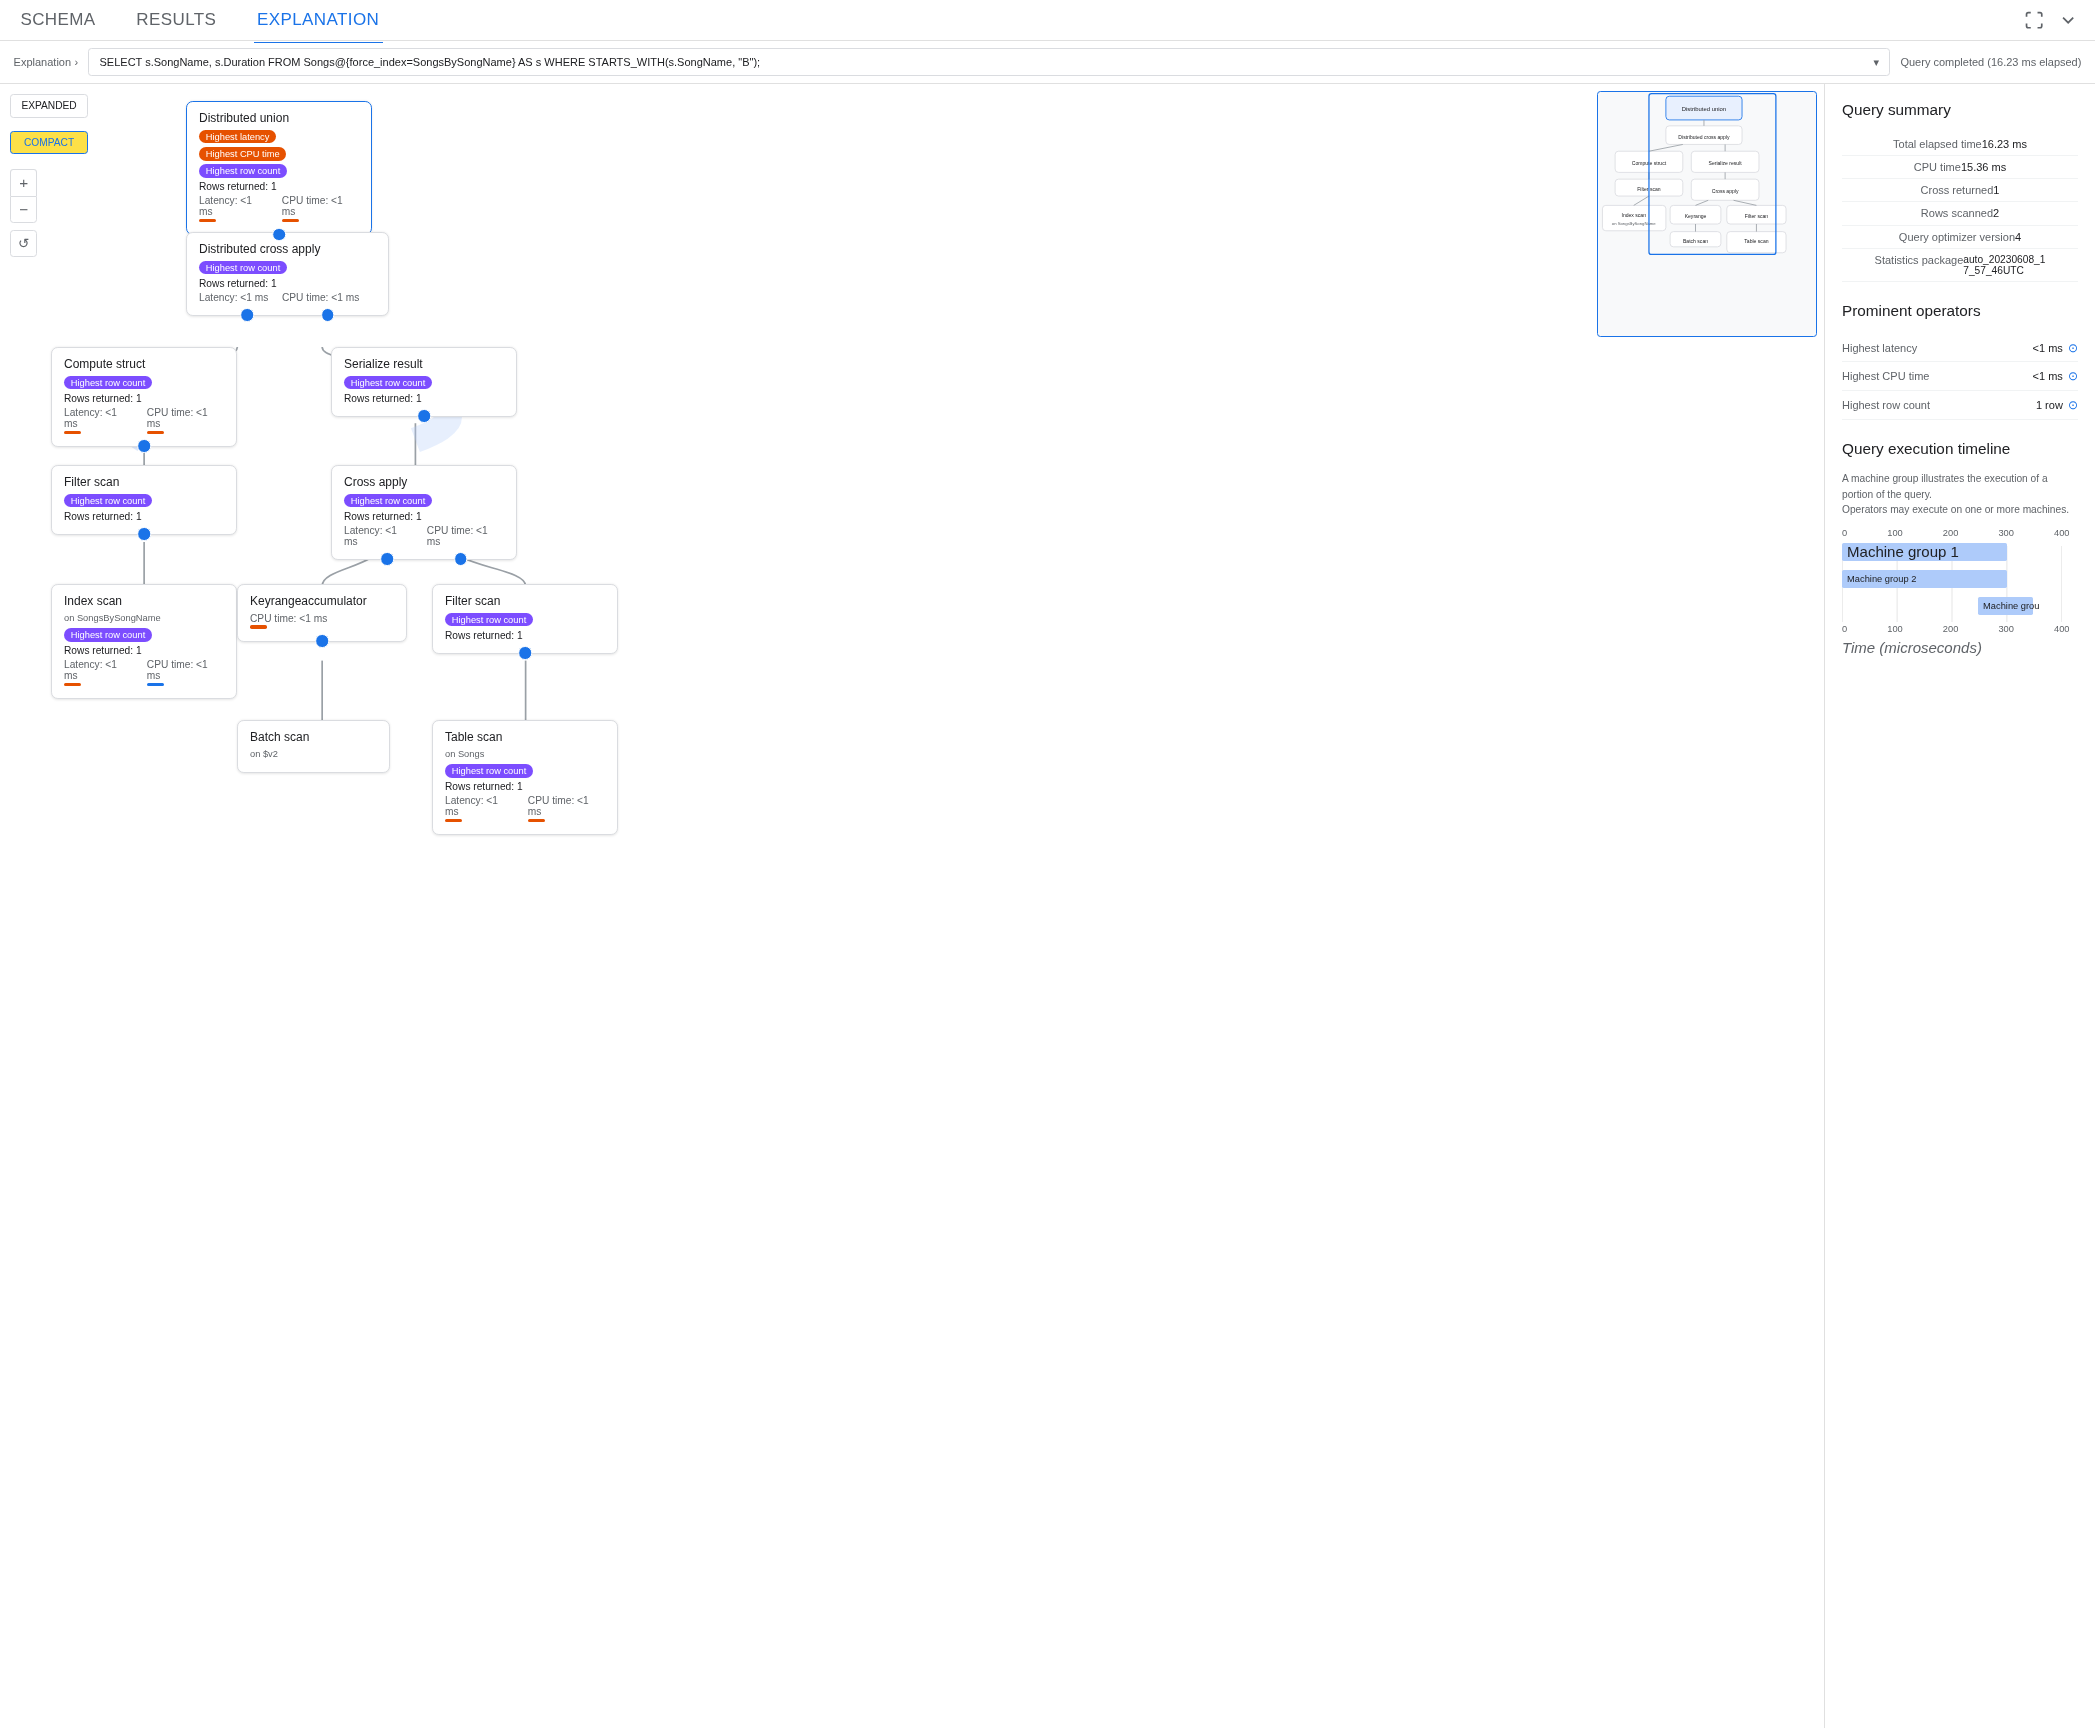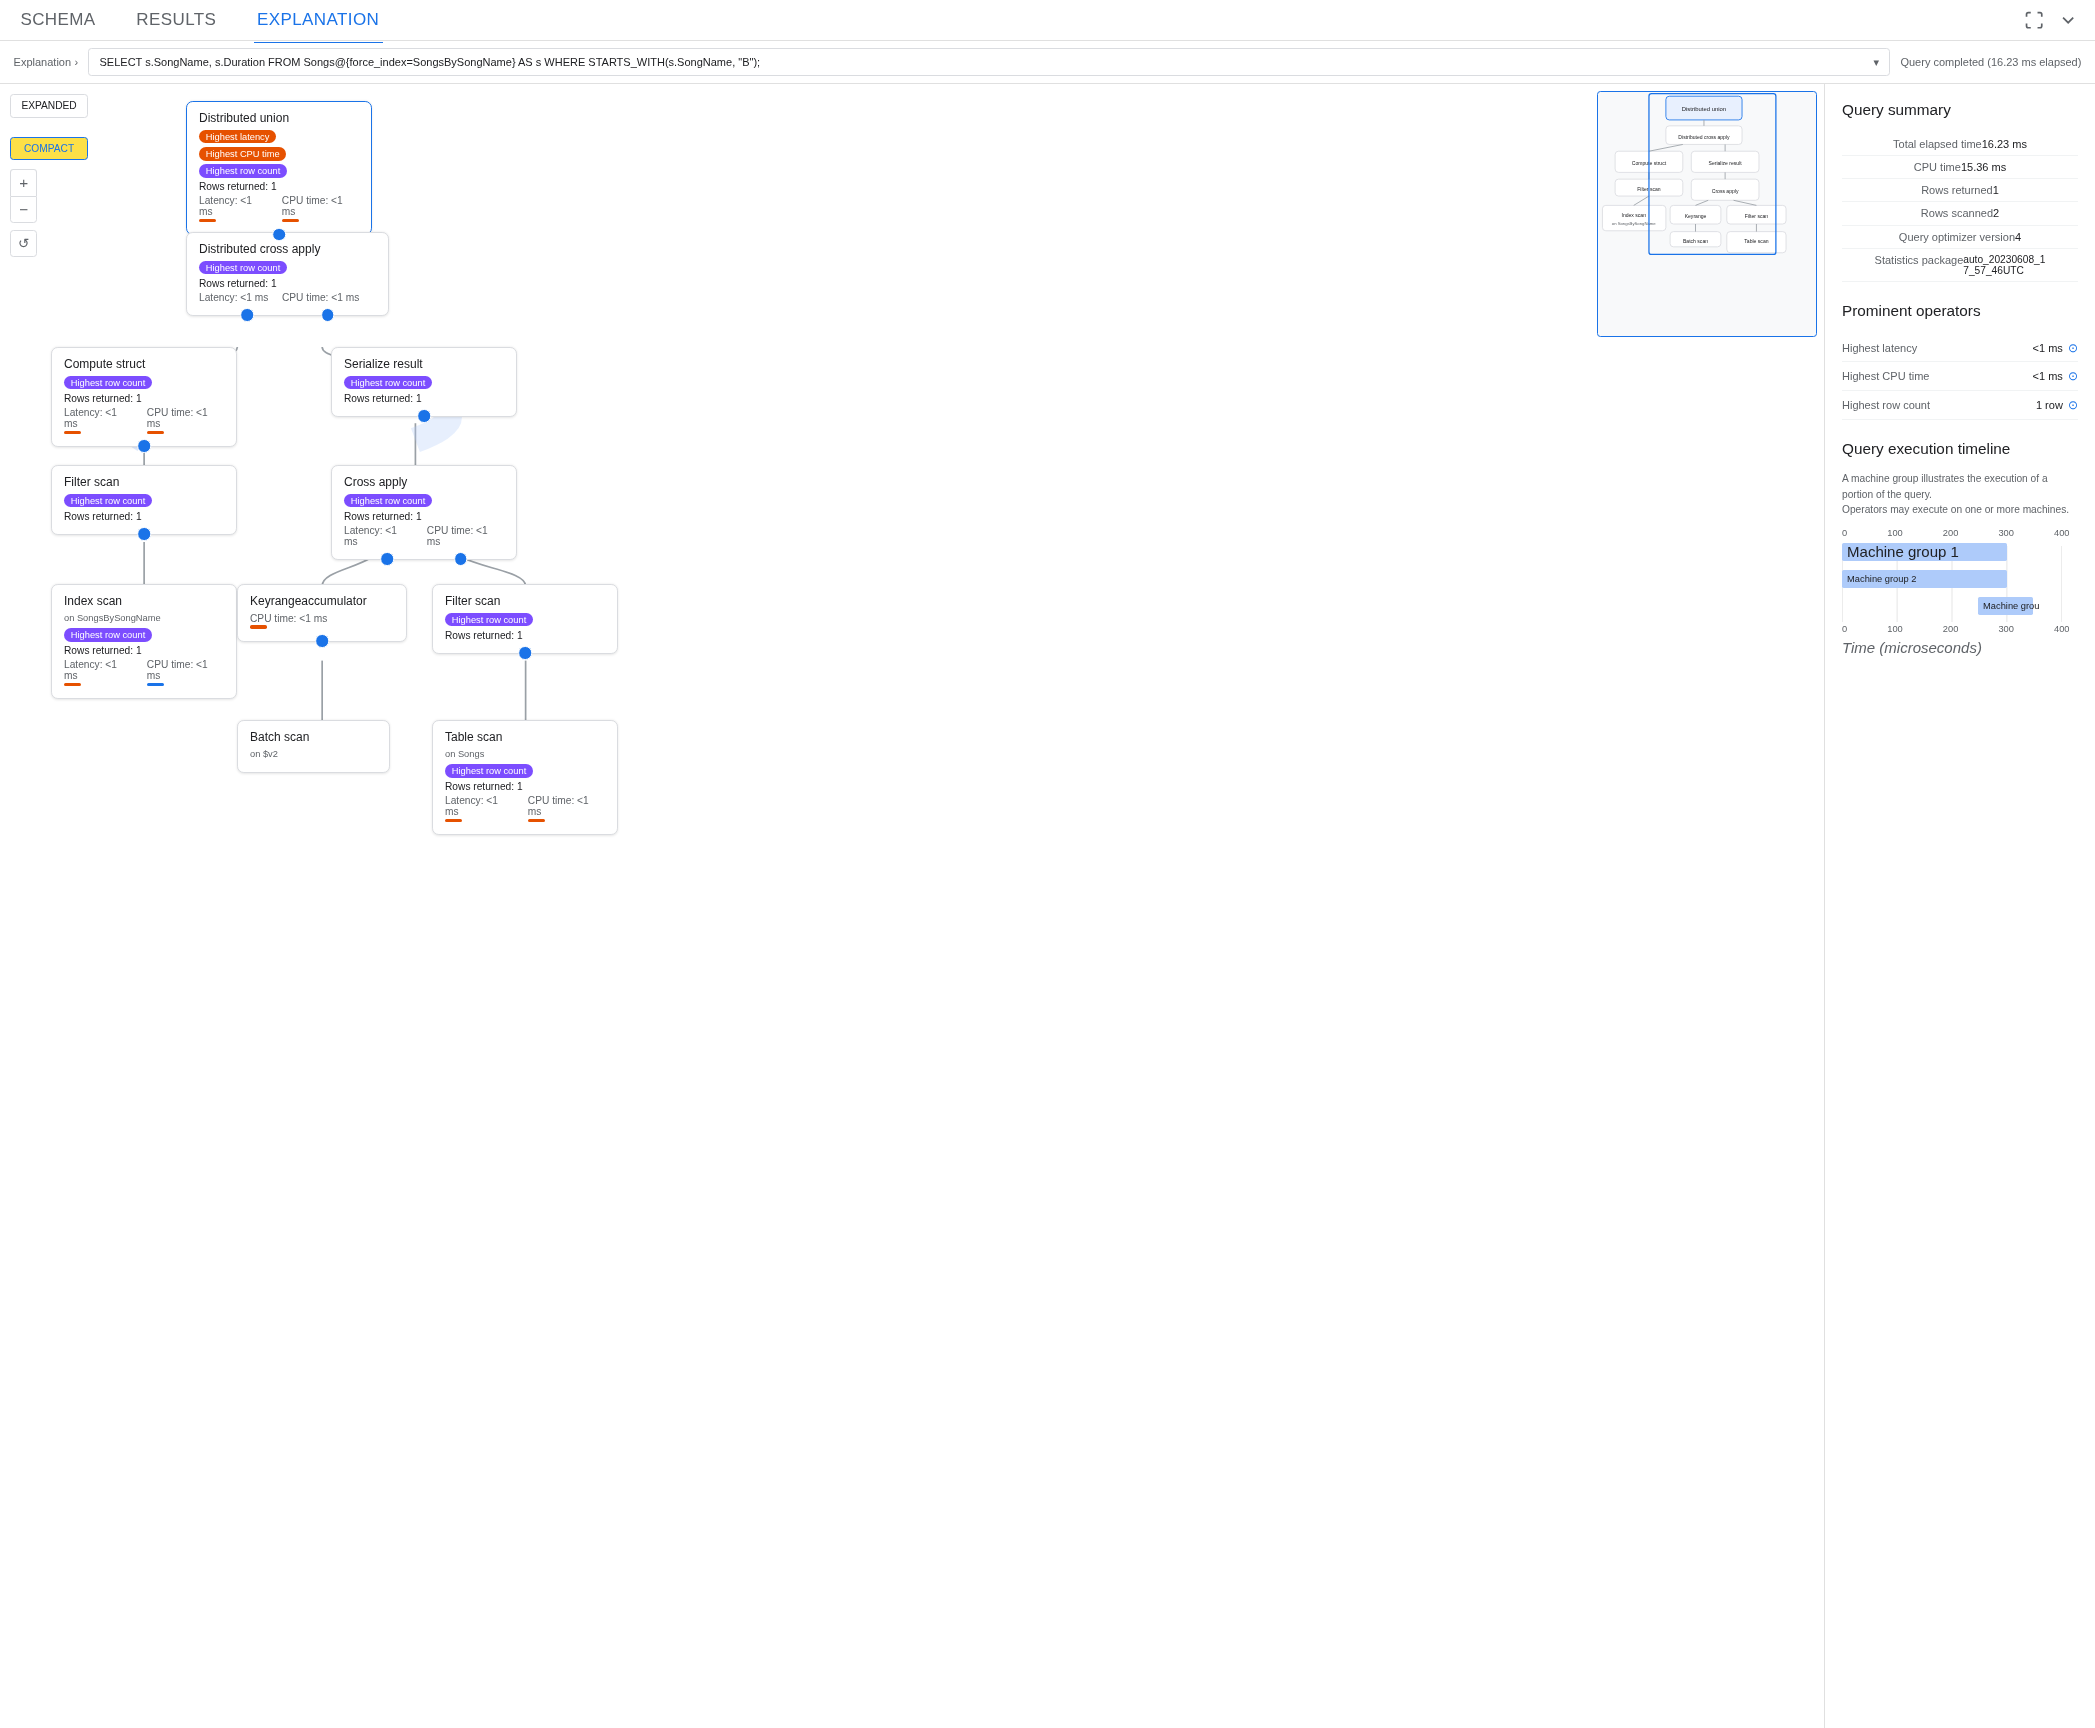--- a/index.html
+++ b/index.html
@@ -115,21 +115,21 @@
     <span style="font-size:11px;color:#202124;overflow:hidden;text-overflow:ellipsis;white-space:nowrap;max-width:1441px;">SELECT s.SongName, s.Duration FROM Songs@{force_index=SongsBySongName} AS s WHERE STARTS_WITH(s.SongName, "B");</span>
     <span style="color:#5f6368;">▾</span>
   </div>
   <div class="query-status">Query completed (16.23 ms elapsed)</div>
 </div>
 
 <div class="main-layout">
 
   <div class="left-panel">
 
-    <div style="position:absolute;top:10.2px;left:10.2px;z-index:10;display:flex;flex-direction:column;gap:19px;">
+    <div style="position:absolute;top:10.2px;left:10.2px;z-index:10;display:flex;flex-direction:column;gap:13px;">
       <button class="view-btn">EXPANDED</button>
       <button class="view-btn active">COMPACT</button>
     </div>
 
     <div style="position:absolute;top:85px;left:10.2px;z-index:10;display:flex;flex-direction:column;align-items:center;gap:0;">
       <button class="zoom-btn" style="border-radius:3.4px 3.4px 0 0;border-bottom:none;">+</button>
       <button class="zoom-btn" style="border-radius:0 0 3.4px 3.4px;">−</button>
       <button class="reset-btn">↺</button>
     </div>
 
@@ -345,21 +345,21 @@
     <div class="summary-table">
       <div class="summary-row">
         <span class="summary-label">Total elapsed time</span>
         <span class="summary-value">16.23 ms</span>
       </div>
       <div class="summary-row">
         <span class="summary-label">CPU time</span>
         <span class="summary-value">15.36 ms</span>
       </div>
       <div class="summary-row">
-        <span class="summary-label">Rows returned</span>
+        <span class="summary-label">Cross returned</span>
         <span class="summary-value">1</span>
       </div>
       <div class="summary-row">
         <span class="summary-label">Rows scanned</span>
         <span class="summary-value">2</span>
       </div>
       <div class="summary-row">
         <span class="summary-label">Query optimizer version</span>
         <span class="summary-value">4</span>
       </div>

